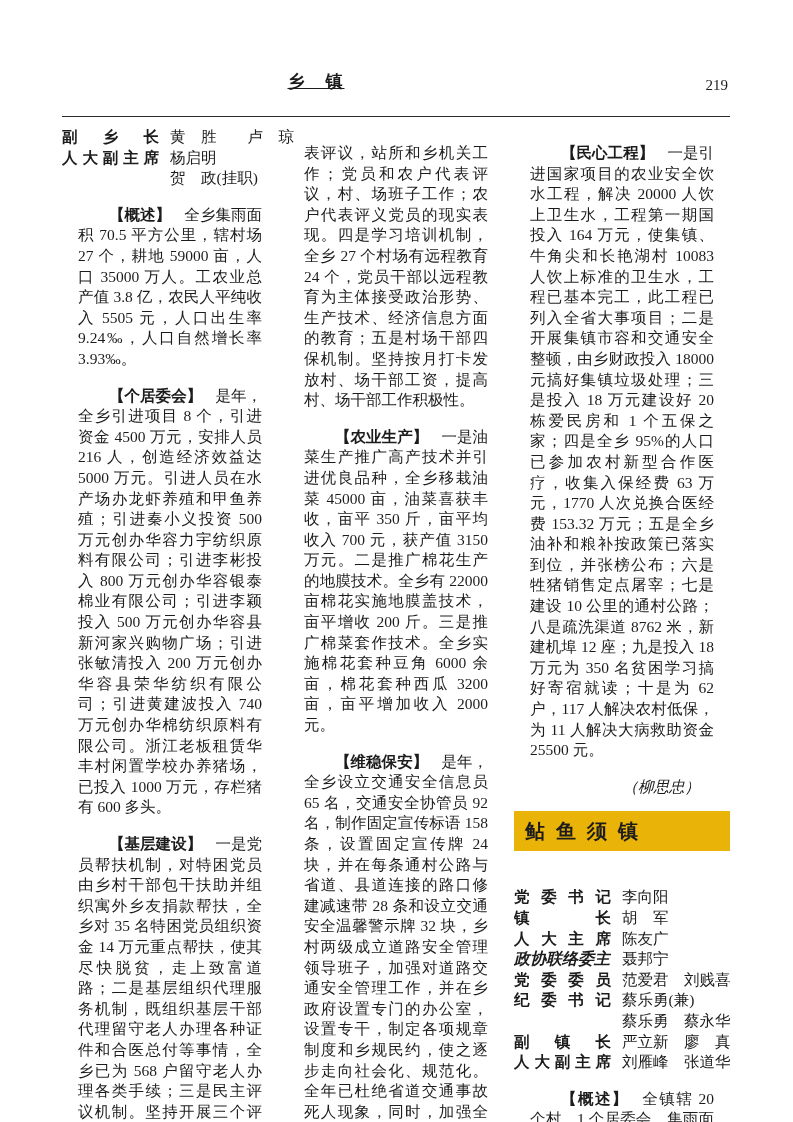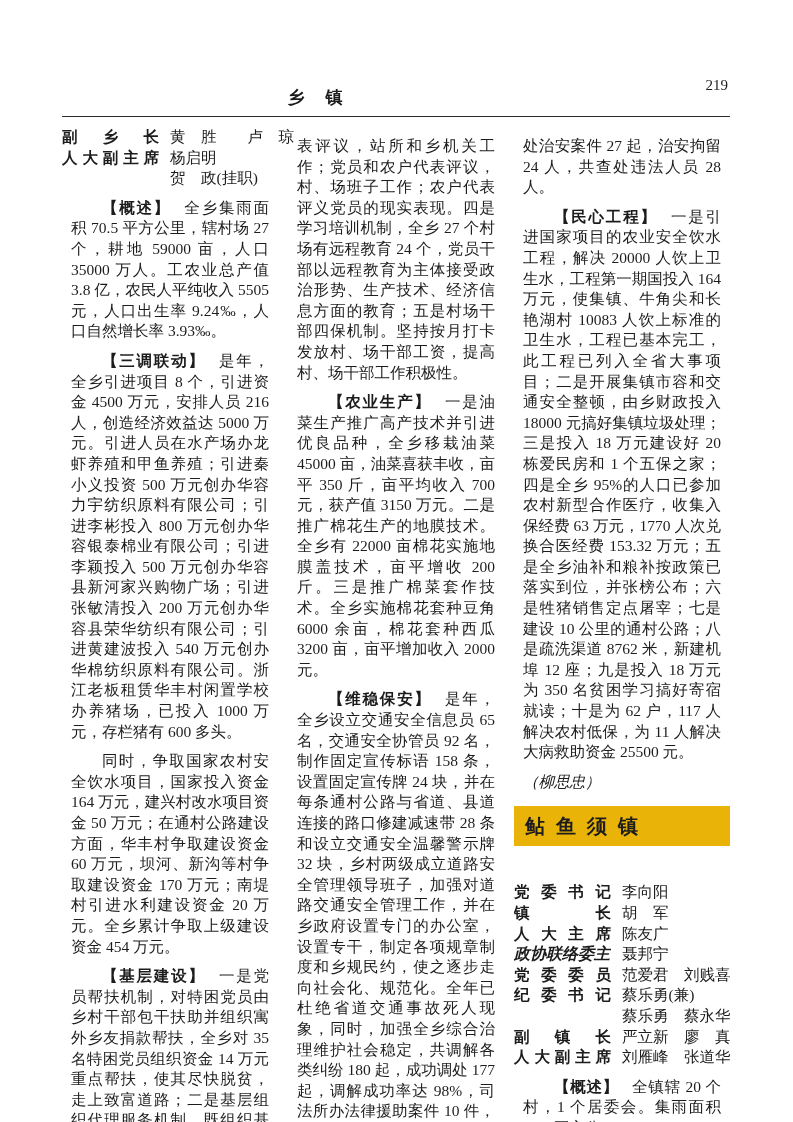--- a/index.html
+++ b/index.html
@@ -6,52 +6,52 @@
   .page{
     position:relative;width:793px;height:1122px;background:#ffffff;
     font-family:"Liberation Serif","DejaVu Serif",serif;color:#1c1c1c;
     overflow:hidden;
   }
   .running-header{
     position:absolute;left:62px;top:86px;width:668px;height:30px;
     border-bottom:1.6px solid #2b2b2b;
   }
   .running-title{
-    position:absolute;left:254px;bottom:7px;transform:translateX(-50%);
-    font-size:17px;font-weight:bold;letter-spacing:2px;white-space:nowrap;
+    position:absolute;left:254px;bottom:23px;transform:translateX(-50%);
+    font-size:17px;font-weight:bold;letter-spacing:2px;white-space:nowrap;text-decoration:underline;
   }
   .running-pagenum{
     position:absolute;right:2px;bottom:22px;font-size:15px;
   }
   .columns{
     position:absolute;left:62px;top:127px;width:668px;
     display:flex;gap:10px;
   }
   .col{
     width:216px;flex:0 0 216px;
     font-size:15.5px;line-height:20.6px;text-align:justify;
   }
-  .para{margin:9px;text-indent:2em;}
+  .para{margin:16px;text-indent:2em;}
   .para.no-indent{text-indent:0;}
   .ph{
     font-family:"Liberation Sans","DejaVu Sans",sans-serif;
     font-weight:bold;
   }
   .ph:not(:empty){margin-right:0.85em;}
   .off-list{margin:0 0 1px 0;}
   .off-row{display:flex;line-height:20.6px;}
   .off-label{
     flex:0 0 97px;width:97px;
     font-family:"Liberation Sans","DejaVu Sans",sans-serif;font-weight:bold;
     text-align:justify;text-align-last:justify;-moz-text-align-last:justify;
     white-space:nowrap;overflow:hidden;
   }
   .off-label.small{font-size:16px;font-style:italic;}
   .off-names{margin-left:11px;flex:1;text-align:left;text-align-last:left;white-space:nowrap;}
-  .byline{margin:9px;padding-right:30px;font-style:italic;}
+  .byline{margin:0;text-align:right;padding-right:30px;font-style:italic;}
   .town-box{
     margin:14px 0 0 0;height:40px;background:#eab308;
     display:flex;align-items:center;justify-content:flex-start;
   }
   .town-title{
     font-size:20px;font-weight:bold;letter-spacing:0.55em;text-indent:0.55em;
     white-space:nowrap;
   }
   .col3-officials{margin-top:36px;}
 </style>
@@ -76,33 +76,31 @@
         <div class="off-row">
           <span class="off-label">人大副主席</span>
           <span class="off-names">杨启明</span>
         </div>
         <div class="off-row">
           <span class="off-label"></span>
           <span class="off-names">贺　政(挂职)</span>
         </div>
       </div>
       <p class="para"><span class="ph">【概述】</span><span>全乡集雨面积 70.5 平方公里，辖村场 27 个，耕地 59000 亩，人口 35000 万人。工农业总产值 3.8 亿，农民人平纯收入 5505 元，人口出生率 9.24‰，人口自然增长率 3.93‰。</span></p>
-      <p class="para"><span class="ph">【三调联动】</span><span>是年，全乡引进项目 8 个，引进资金 4500 万元，安排人员 216 人，创造经济效益达 5000 万元。引进人员在水产场办龙虾养殖和甲鱼养殖；引进秦小义投资 500 万元创办华容力宇纺织原料有限公司；引进李彬投入 800 万元创办华容银泰棉业有限公司；引进李颖投入 500 万元创办华容县新河家兴购物广场；引进张敏清投入 200 万元创办华容县荣华纺织有限公司；引进黄建波投入 540 万元创办华棉纺织原料有限公司。浙江老板租赁华丰村闲置学校办养猪场，已投入 1000 万元，存栏猪有 600 多头。</span></p>
-      <p class="para"><span>同时，争取国家农村安全饮水项目，国家投入资金 164 万元，建兴村改水项目资金 50 万元；在通村公路建设方面，华丰村争取建设资金 60 万元，坝河、新沟等村争取建设资金 170 万元；南堤村引进水利建设资金 20 万元。全乡累计争取上级建设资金 454 万元。</span></p>
+      <p class="para"><span class="ph">【个居委会】</span><span>是年，全乡引进项目 8 个，引进资金 4500 万元，安排人员 216 人，创造经济效益达 5000 万元。引进人员在水产场办龙虾养殖和甲鱼养殖；引进秦小义投资 500 万元创办华容力宇纺织原料有限公司；引进李彬投入 800 万元创办华容银泰棉业有限公司；引进李颖投入 500 万元创办华容县新河家兴购物广场；引进张敏清投入 200 万元创办华容县荣华纺织有限公司；引进黄建波投入 740 万元创办华棉纺织原料有限公司。浙江老板租赁华丰村闲置学校办养猪场，已投入 1000 万元，存栏猪有 600 多头。</span></p>
       <p class="para"><span class="ph">【基层建设】</span><span>一是党员帮扶机制，对特困党员由乡村干部包干扶助并组织寓外乡友捐款帮扶，全乡对 35 名特困党员组织资金 14 万元重点帮扶，使其尽快脱贫，走上致富道路；二是基层组织代理服务机制，既组织基层干部代理留守老人办理各种证件和合医总付等事情，全乡已为 568 户留守老人办理各类手续；三是民主评议机制。坚持开展三个评议，即人大代表、政协代表和农户代</span></p>
     </div>
 
     <div class="col">
       <p class="para no-indent"><span>表评议，站所和乡机关工作；党员和农户代表评议，村、场班子工作；农户代表评义党员的现实表现。四是学习培训机制，全乡 27 个村场有远程教育 24 个，党员干部以远程教育为主体接受政治形势、生产技术、经济信息方面的教育；五是村场干部四保机制。坚持按月打卡发放村、场干部工资，提高村、场干部工作积极性。</span></p>
       <p class="para"><span class="ph">【农业生产】</span><span>一是油菜生产推广高产技术并引进优良品种，全乡移栽油菜 45000 亩，油菜喜获丰收，亩平 350 斤，亩平均收入 700 元，获产值 3150 万元。二是推广棉花生产的地膜技术。全乡有 22000 亩棉花实施地膜盖技术，亩平增收 200 斤。三是推广棉菜套作技术。全乡实施棉花套种豆角 6000 余亩，棉花套种西瓜 3200 亩，亩平增加收入 2000 元。</span></p>
       <p class="para"><span class="ph">【维稳保安】</span><span>是年，全乡设立交通安全信息员 65 名，交通安全协管员 92 名，制作固定宣传标语 158 条，设置固定宣传牌 24 块，并在每条通村公路与省道、县道连接的路口修建减速带 28 条和设立交通安全温馨警示牌 32 块，乡村两级成立道路安全管理领导班子，加强对道路交通安全管理工作，并在乡政府设置专门的办公室，设置专干，制定各项规章制度和乡规民约，使之逐步走向社会化、规范化。全年已杜绝省道交通事故死人现象，同时，加强全乡综合治理维护社会稳定，共调解各类纠纷 180 起，成功调处 177 起，调解成功率达 98%，司法所办法律援助案件 10 件，办理“三调联动”案件 4 起，代书 27 份，协办公证 7 件，办法制学习班 5 次，受教育人数近 2000 人，发法制宣传资料 3500 多份，派出所受理报警案件 120 余起，立刑事案件 10 起，破 7 起，刑事拘留 4 人，逮捕 2 人，抓获网上逃犯 2 人，查</span></p>
     </div>
 
     <div class="col">
-      <p class="para no-indent"><span>处治安案件 27 起，治安拘留 24 人，共查处违法人员 28 人。</span></p>
       <p class="para"><span class="ph">【民心工程】</span><span>一是引进国家项目的农业安全饮水工程，解决 20000 人饮上卫生水，工程第一期国投入 164 万元，使集镇、牛角尖和长艳湖村 10083 人饮上标准的卫生水，工程已基本完工，此工程已列入全省大事项目；二是开展集镇市容和交通安全整顿，由乡财政投入 18000 元搞好集镇垃圾处理；三是投入 18 万元建设好 20 栋爱民房和 1 个五保之家；四是全乡 95%的人口已参加农村新型合作医疗，收集入保经费 63 万元，1770 人次兑换合医经费 153.32 万元；五是全乡油补和粮补按政策已落实到位，并张榜公布；六是牲猪销售定点屠宰；七是建设 10 公里的通村公路；八是疏洗渠道 8762 米，新建机埠 12 座；九是投入 18 万元为 350 名贫困学习搞好寄宿就读；十是为 62 户，117 人解决农村低保，为 11 人解决大病救助资金 25500 元。</span></p>
       <p class="byline">（柳思忠）</p>
 
       <div class="town-box">
         <span class="town-title">鲇鱼须镇</span>
       </div>
 
       <div class="off-list col3-officials">
         <div class="off-row">
           <span class="off-label">党委书记</span>

